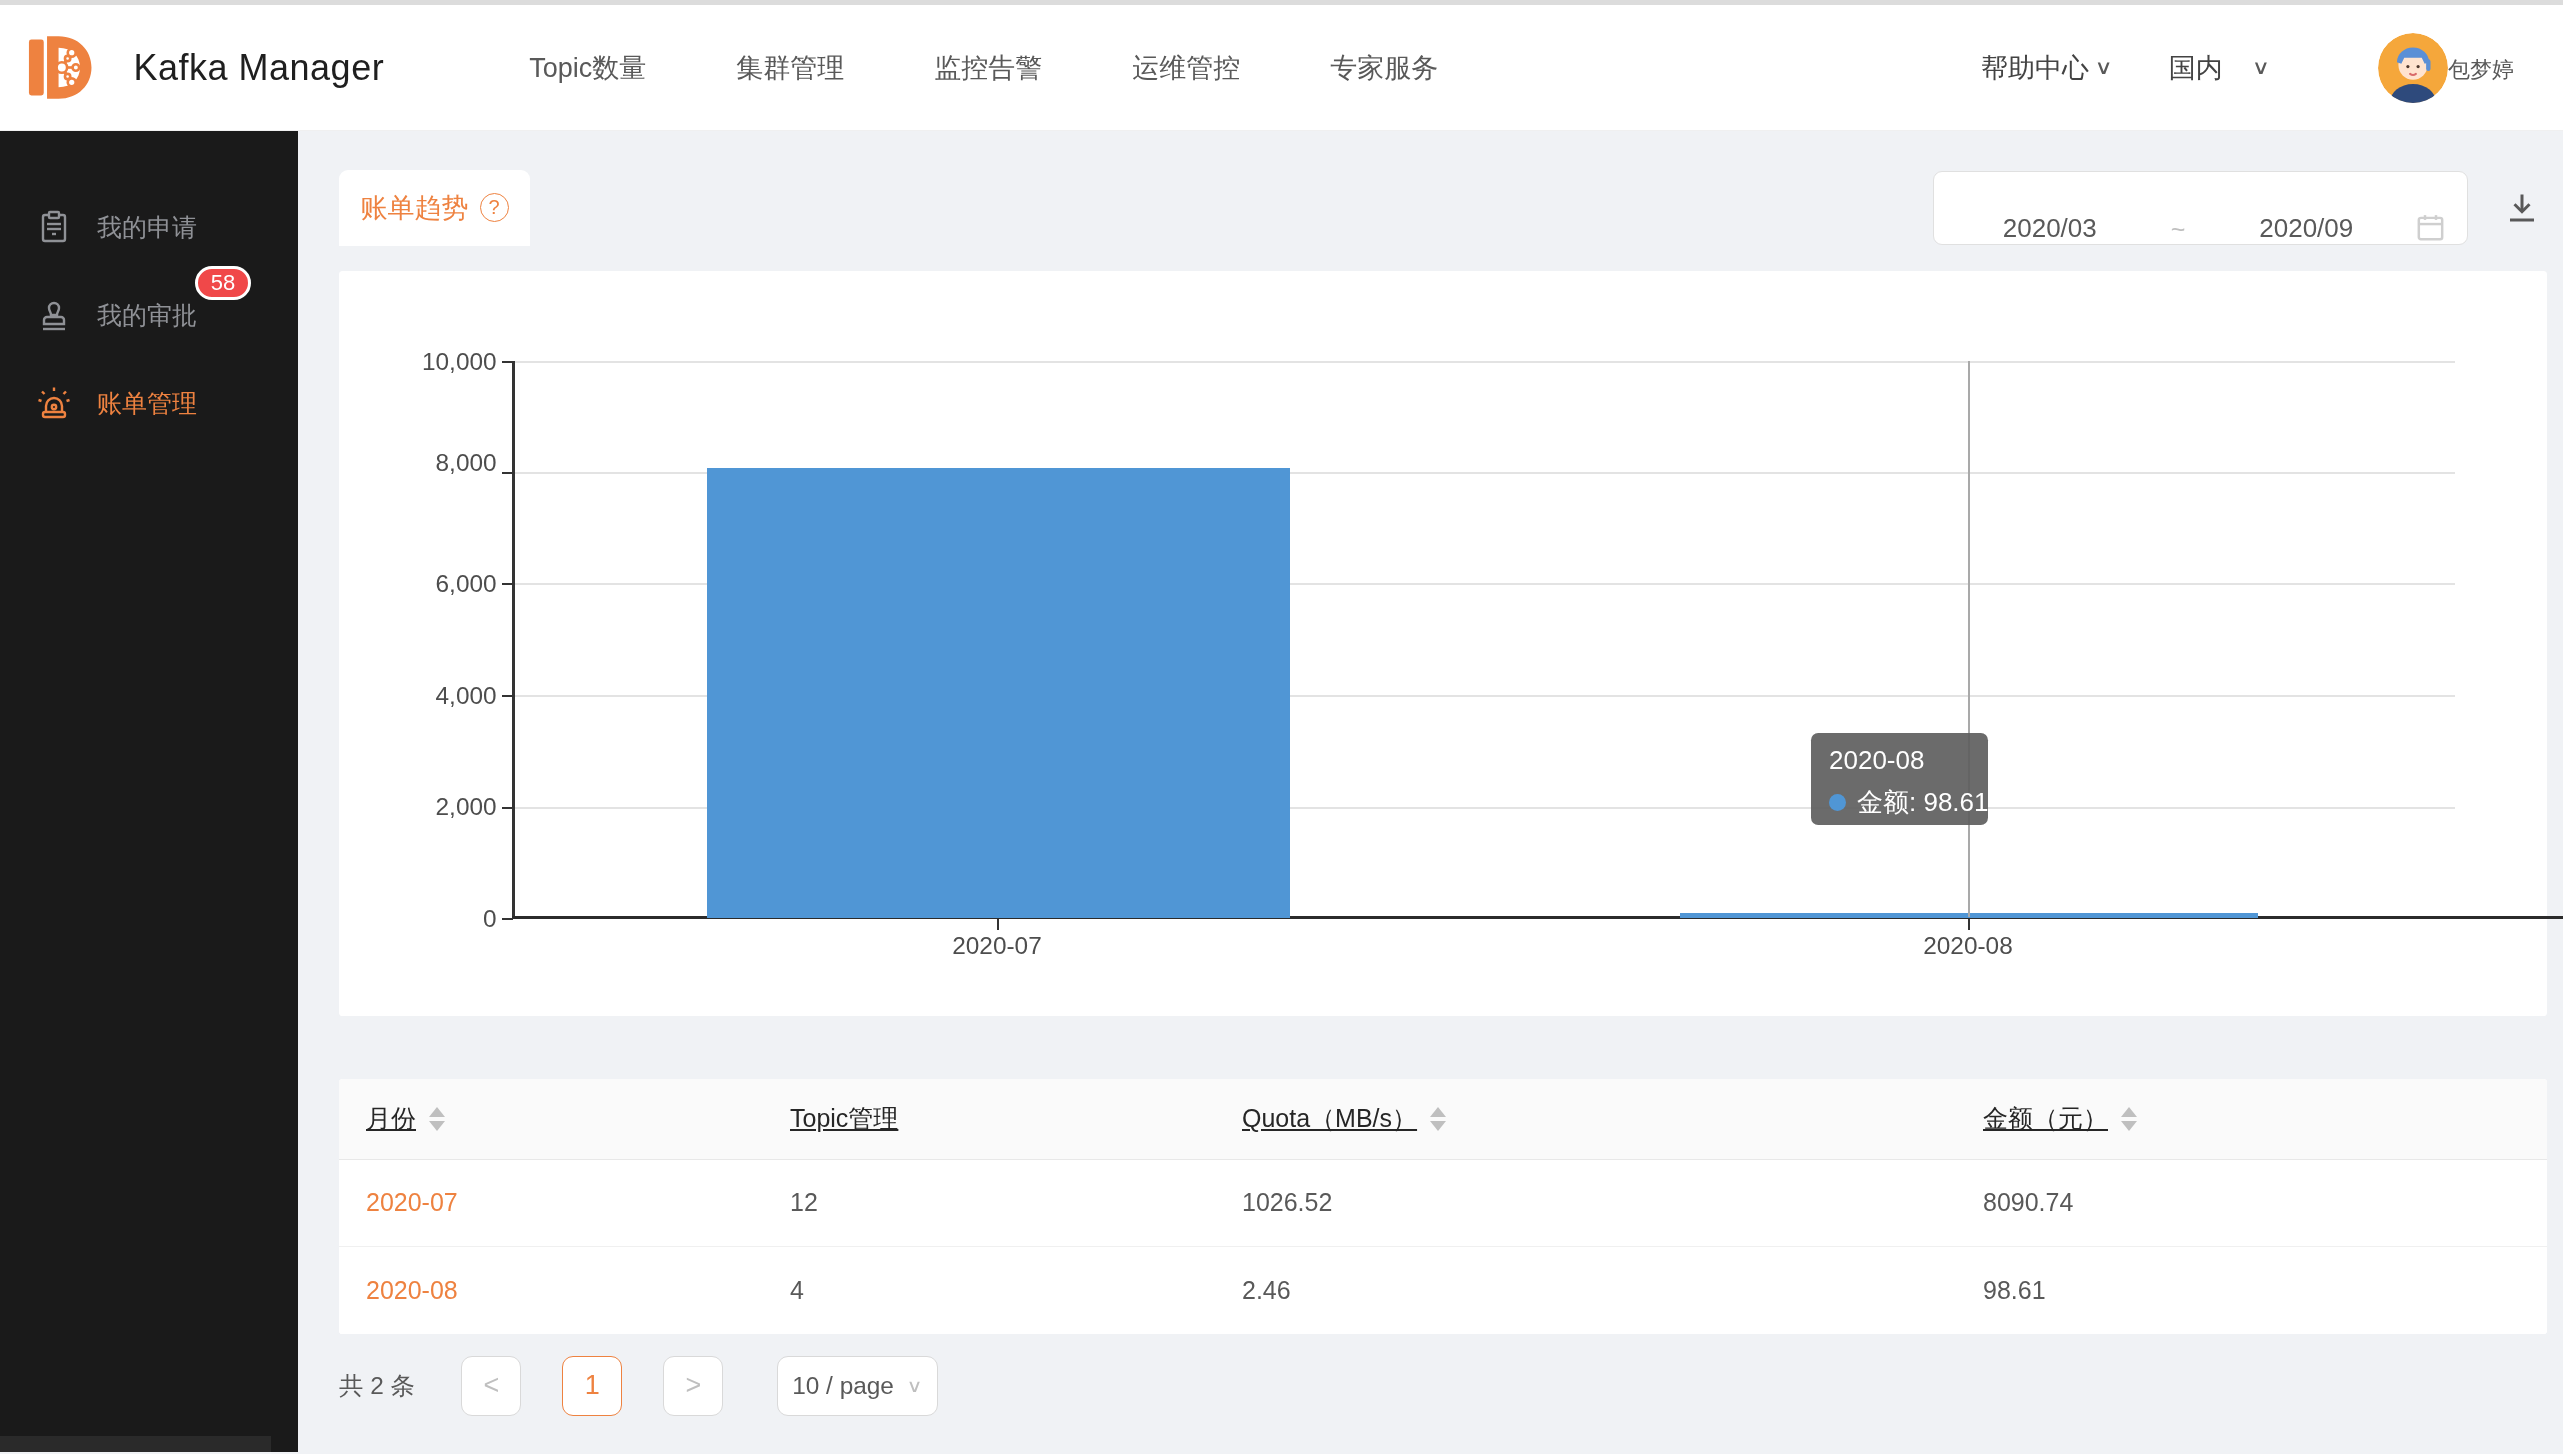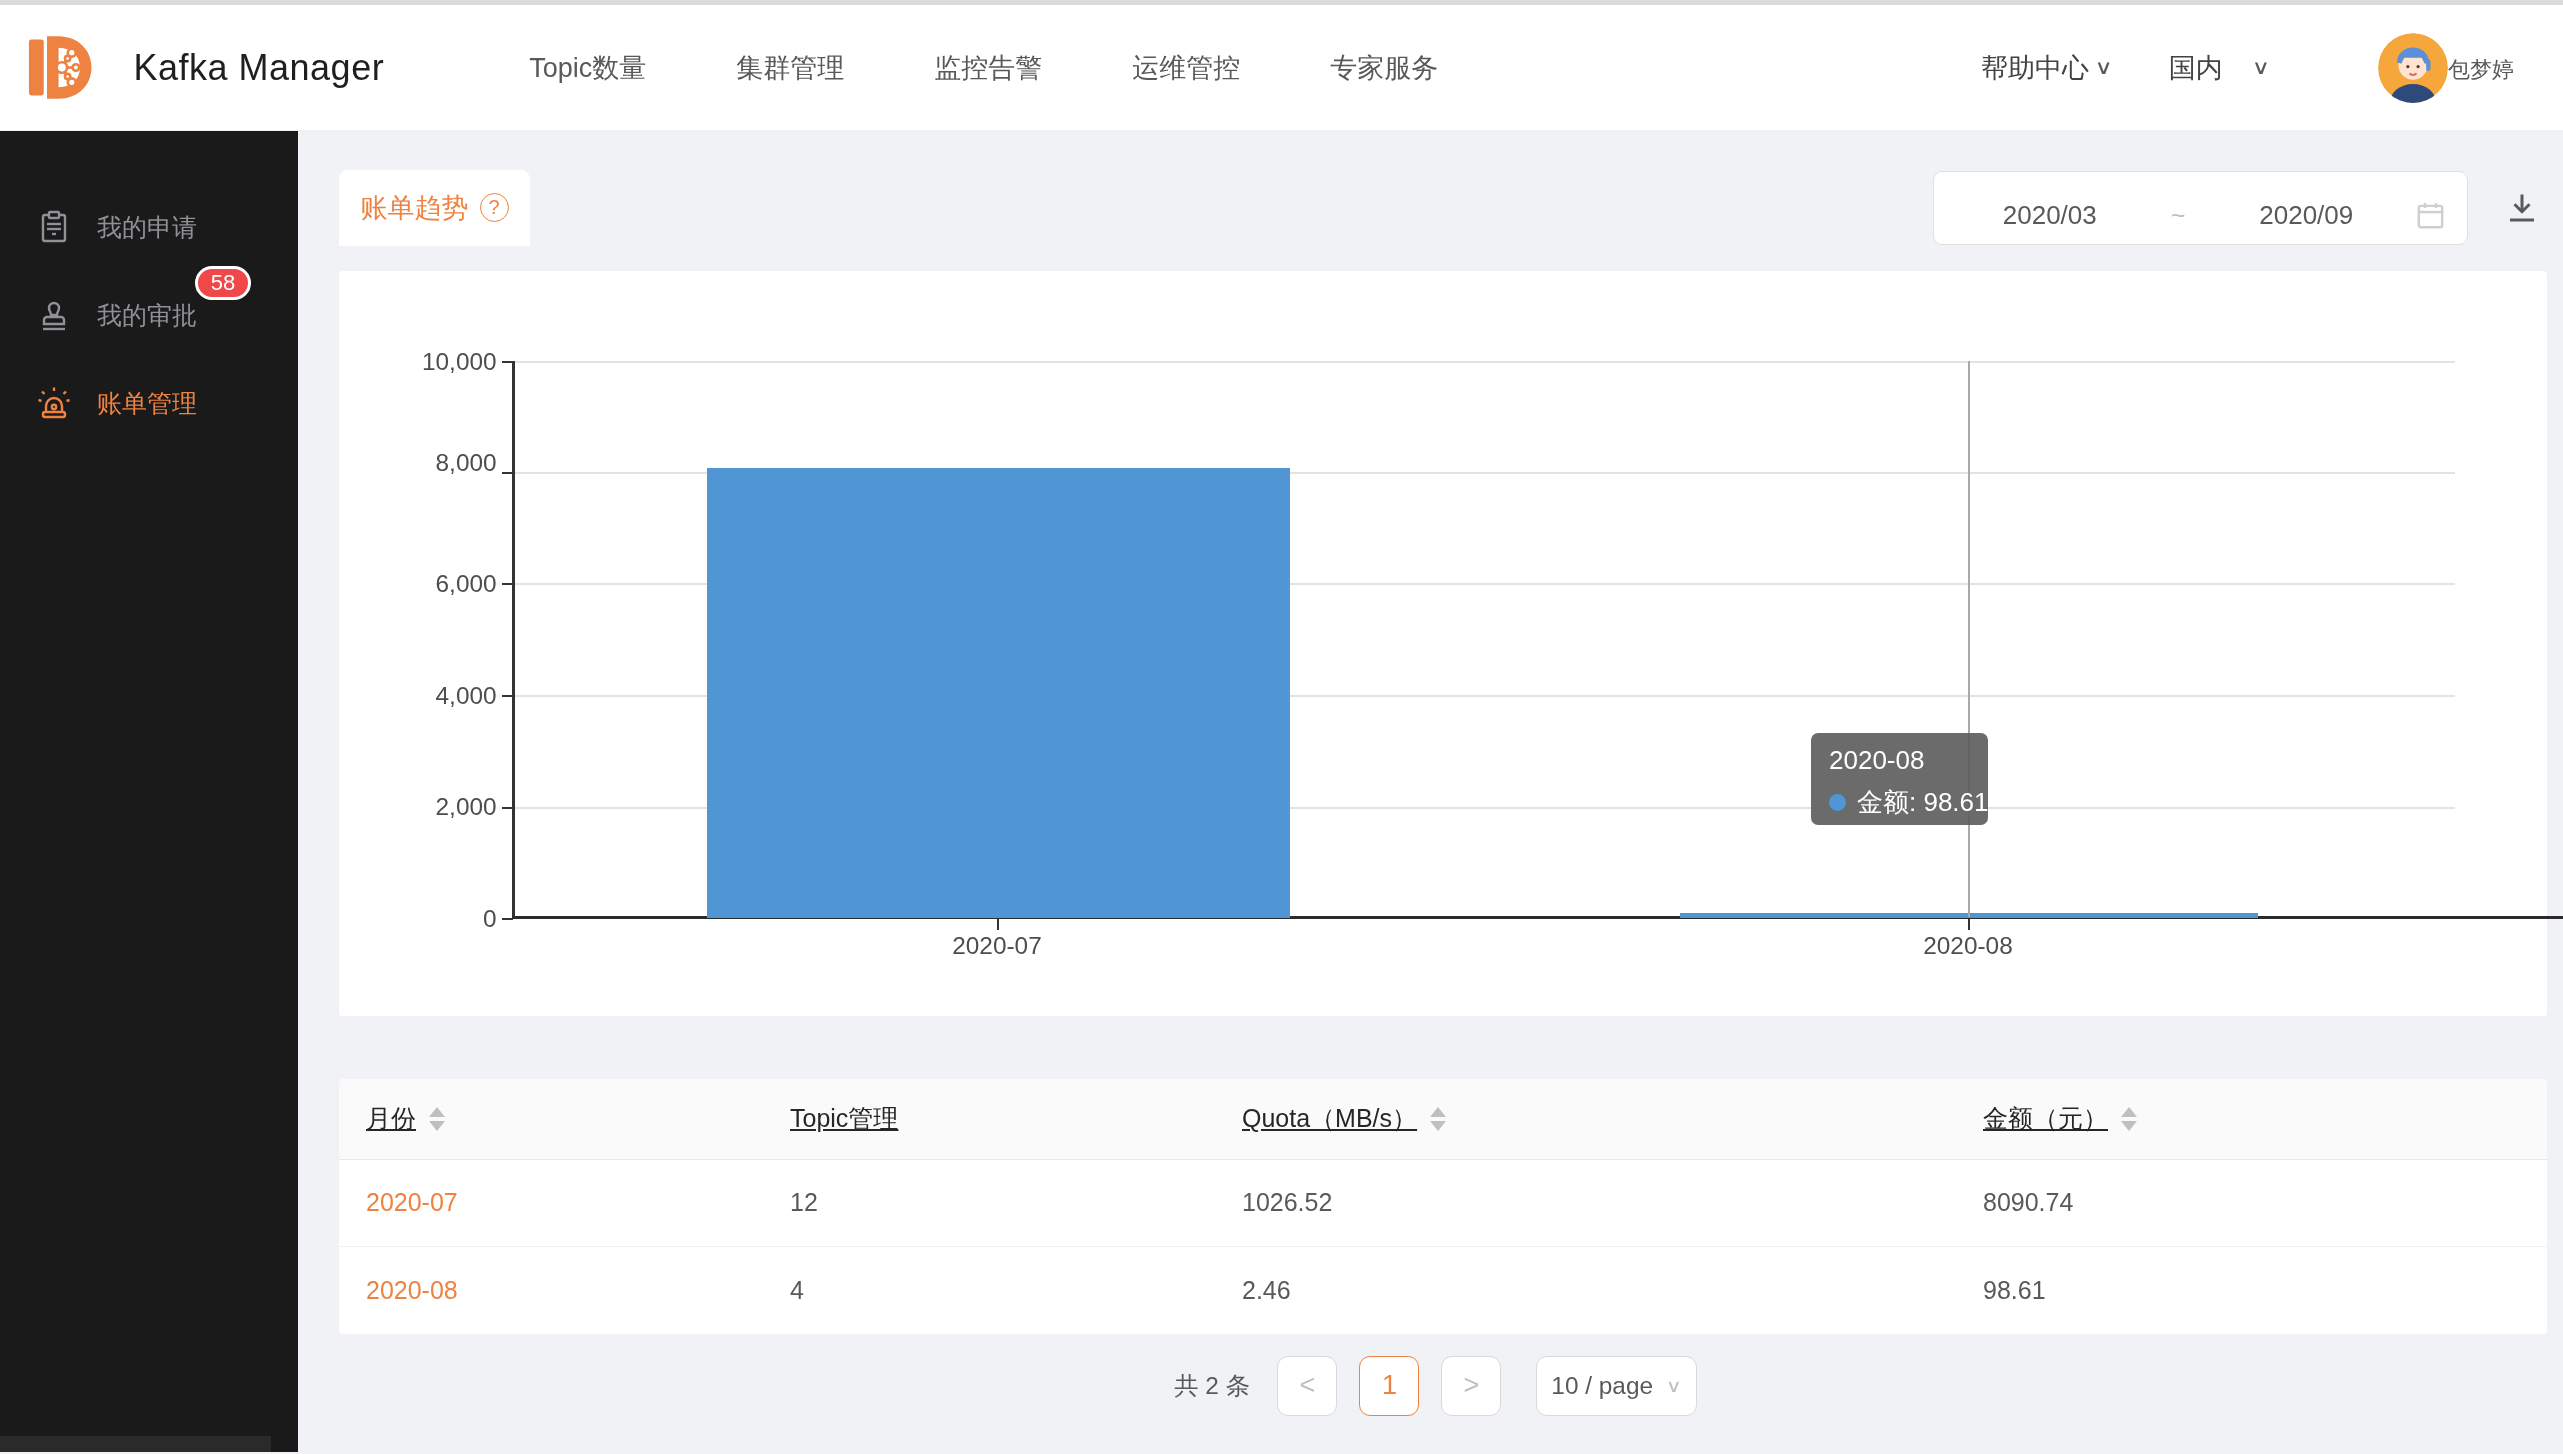--- a/index.html
+++ b/index.html
@@ -35,21 +35,21 @@
   .side-footer { position: absolute; bottom: 0; left: 0; width: 271px; height: 16.3px; background: #2a2a2a; }
 
   .content { position: relative; flex: 1; padding: 0 16.3px 0 41px; }
 
   
   .toolbar { position: relative; margin-top: 37px; height: 79px; display: flex; align-items: center; }
   .tab { width: 191px; height: 76px; background: #ffffff; border-radius: 9px 9px 0 0; display: flex; align-items: center; justify-content: center; gap: 11px; color: #ee8240; cursor: pointer; }
   .tab .tab-label { font-size: 27px; }
   .qmark { width: 29px; height: 29px; border: 1.8px solid #ee8240; border-radius: 50%; font-size: 20px; display: flex; align-items: center; justify-content: center; }
   .toolbar-right { margin-left: auto; display: flex; align-items: center; }
-  .range-picker { width: 535px; height: 74px; background: #fff; border: 1.8px solid #e0e0e0; border-radius: 9px; display: flex; align-items: center; padding: 16px 20px 0 9px; }
+  .range-picker { width: 535px; height: 74px; background: #fff; border: 1.8px solid #e0e0e0; border-radius: 9px; display: flex; align-items: flex-end; padding: 16px 20px 0 9px; }
   .range-picker .date-val { flex: 1; text-align: center; font-size: 26px; color: #595959; }
   .range-sep { width: 42px; text-align: center; font-size: 25px; color: #bfbfbf; }
   .dl-btn { width: 36px; height: 36px; margin-left: 36px; margin-right: 7.2px; cursor: pointer; }
 
   
   .chart-card { position: relative; margin-top: 23.5px; height: 745px; background: #ffffff; border-radius: 3.6px; }
   .grid-h { position: absolute; left: 173px; width: 1943px; height: 1.8px; background: #e3e3e3; }
   .y-axis-line { position: absolute; left: 173px; top: 90px; width: 2.7px; height: 556px; background: #333; }
   .x-axis-line { position: absolute; left: 173px; top: 645px; width: 2281px; height: 3.6px; background: #2b2b2b; }
   .y-tick { position: absolute; left: 163px; width: 11px; height: 1.8px; background: #333; }
@@ -74,21 +74,21 @@
   .t-cell { padding-left: 27px; }
   .t-body-row { height: 87px; border-bottom: 1.8px solid #f0f0f0; background: #fff; }
   .t-body-row:last-child { border-bottom: none; }
   .t-body-row .t-cell { font-size: 25px; color: #595959; }
   .t-cell.link { color: #ee8240; cursor: pointer; }
   .sorter { display: flex; flex-direction: column; align-items: center; cursor: pointer; }
   .caret-up { width: 0; height: 0; border-left: 8.1px solid transparent; border-right: 8.1px solid transparent; border-bottom: 10px solid #bfbfbf; }
   .caret-down { width: 0; height: 0; border-left: 8.1px solid transparent; border-right: 8.1px solid transparent; border-top: 10px solid #bfbfbf; margin-top: 4.5px; }
 
   
-  .pager { margin-top: 22px; display: flex; align-items: center; justify-content: center; gap: 22px; padding-right: 14.5px; }
+  .pager { margin-top: 22px; display: flex; align-items: center; justify-content: flex-start; gap: 41px; padding-right: 14.5px; }
   .pager-total { font-size: 24.4px; color: #595959; margin-right: 5.4px; }
   .pg-btn { width: 60px; height: 60px; background: #fff; border: 1.8px solid #d9d9d9; border-radius: 11px; display: flex; align-items: center; justify-content: center; font-size: 27px; color: #bfbfbf; cursor: pointer; }
   .pg-btn.page-active { border-color: #ee8240; color: #ee8240; }
   .page-size { width: 161px; height: 60px; background: #fff; border: 1.8px solid #d9d9d9; border-radius: 11px; display: flex; align-items: center; justify-content: center; gap: 12.6px; font-size: 24.4px; color: #595959; cursor: pointer; margin-left: 12.6px; }
   .page-size .chev { color: #bfbfbf; font-size: 22px; }
 </style>
 </head>
 <body>
 
 <div class="app">

